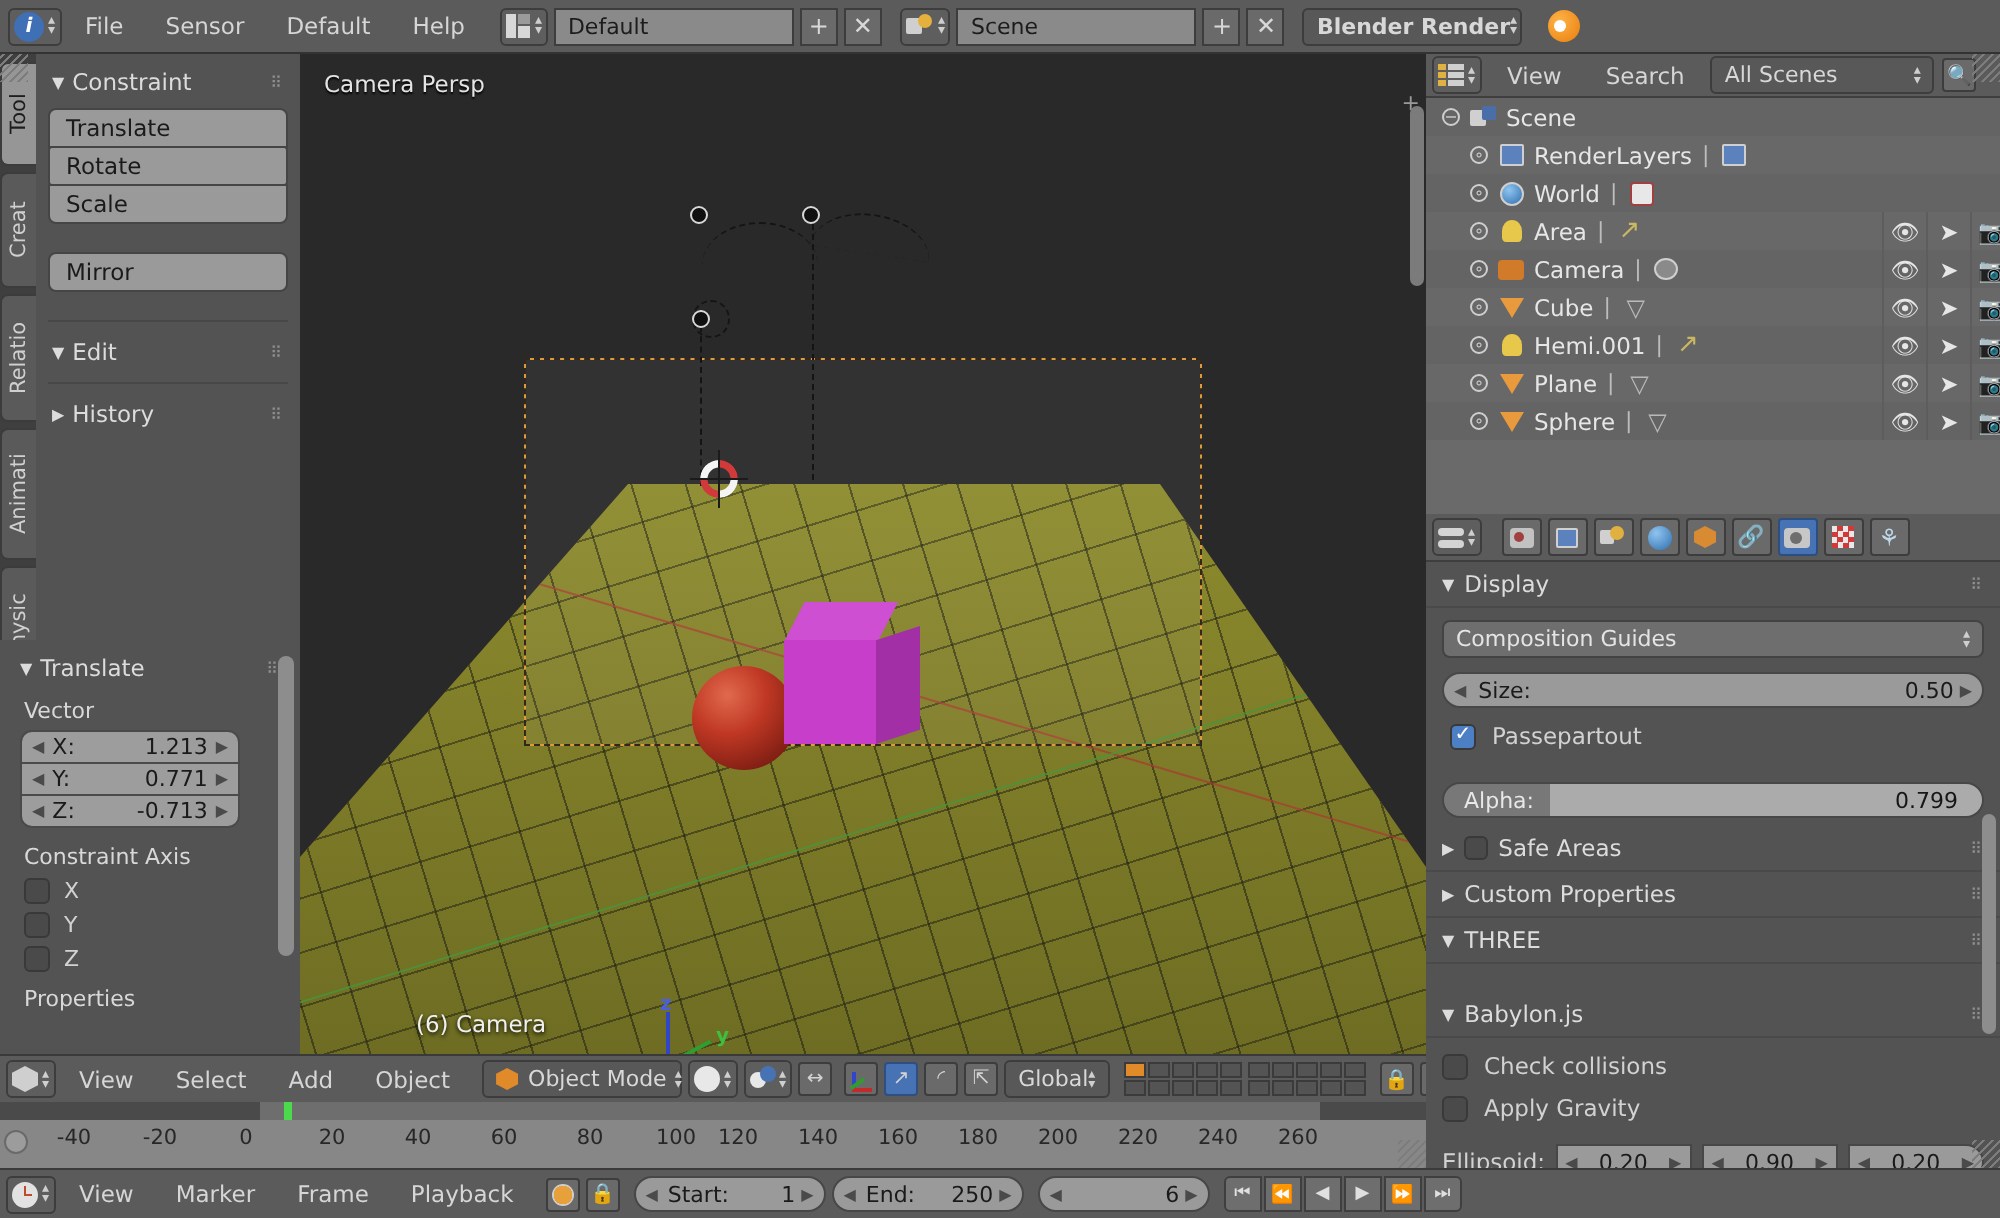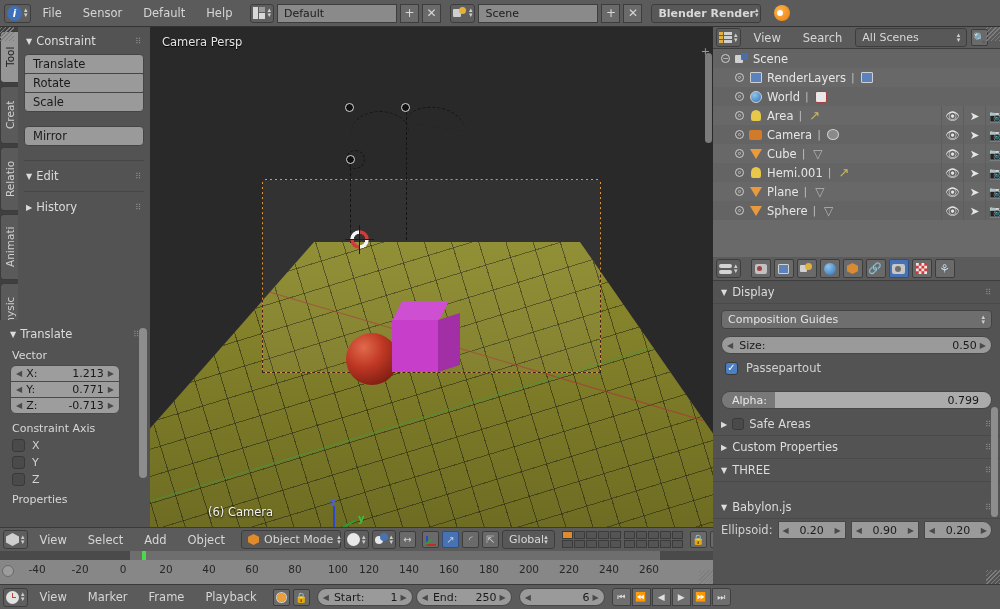--- a/index.html
+++ b/index.html
@@ -1010,20 +1010,30 @@
       <span>THREE</span>
       <span class="grip">⠿</span>
     </div>
     <div style="height:14px;"></div>
 
     <div class="prow-hdr">
       <span class="tri">▼</span>
       <span>Babylon.js</span>
       <span class="grip">⠿</span>
     </div>
+    <div style="padding:7px 8px 2px 8px;">
+      <div class="pcheck">
+        <span class="cbox"></span>
+        <span>Check collisions</span>
+      </div>
+      <div class="pcheck">
+        <span class="cbox"></span>
+        <span>Apply Gravity</span>
+      </div>
+    </div>
     <div class="ellipsoid-row">
       <span style="font-size:11.5px;">Ellipsoid:</span>
       <span class="ell-f">
         <span class="la">◀</span>
         <span>0.20</span>
         <span class="ra">▶</span>
       </span>
       <span class="ell-f">
         <span class="la">◀</span>
         <span>0.90</span>

